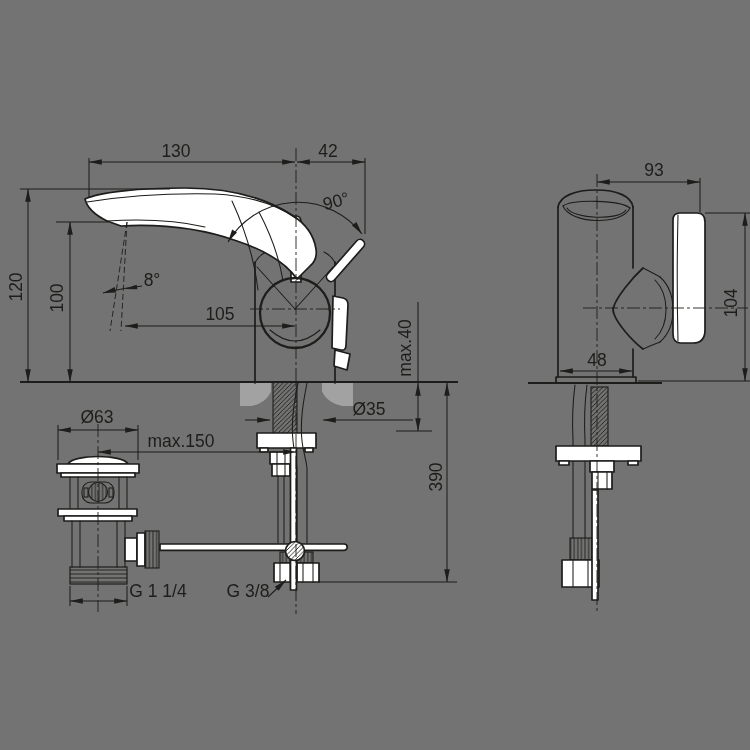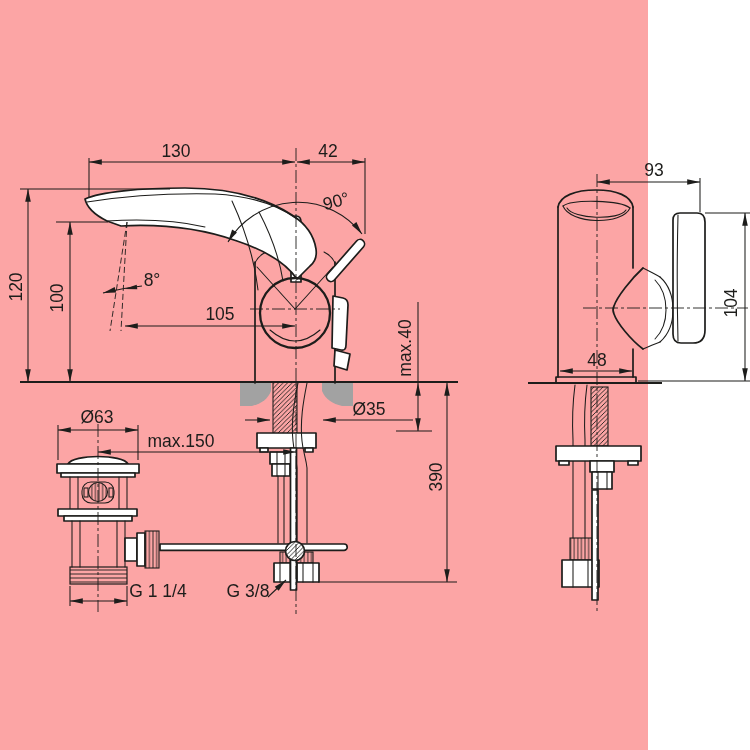--- a/index.html
+++ b/index.html
@@ -1,16 +1,16 @@
 <!DOCTYPE html>
 <html><head>
 <meta charset="utf-8">
 <style>
   html,body{margin:0;padding:0;background:#fff;width:750px;height:750px;overflow:hidden}
-  .stage{position:relative;width:648px;height:750px;background:#fca5a5}
+  .stage{position:relative;width:750px;height:750px;background:#737373}
   svg{display:block}
   .o  {fill:none;stroke:#1d1d1b;stroke-width:1.7;stroke-linecap:round;stroke-linejoin:round}
   .ob {fill:none;stroke:#1d1d1b;stroke-width:2.3;stroke-linecap:round;stroke-linejoin:round}
   .ow {fill:#ffffff;stroke:#1d1d1b;stroke-width:1.7;stroke-linejoin:round}
   .f  {fill:none;stroke:#1d1d1b;stroke-width:1.05;stroke-linecap:round}
   .d  {fill:none;stroke:#1d1d1b;stroke-width:1.05}
   .cl {fill:none;stroke:#1d1d1b;stroke-width:0.9;stroke-dasharray:13 3 3 3}
   .dsh{fill:none;stroke:#1d1d1b;stroke-width:0.9;stroke-dasharray:6 3}
   .deckline{fill:none;stroke:#1d1d1b;stroke-width:2}
   .txt{font-family:"Liberation Sans","DejaVu Sans",sans-serif;font-size:17.5px;fill:#1d1d1b;text-anchor:middle}

